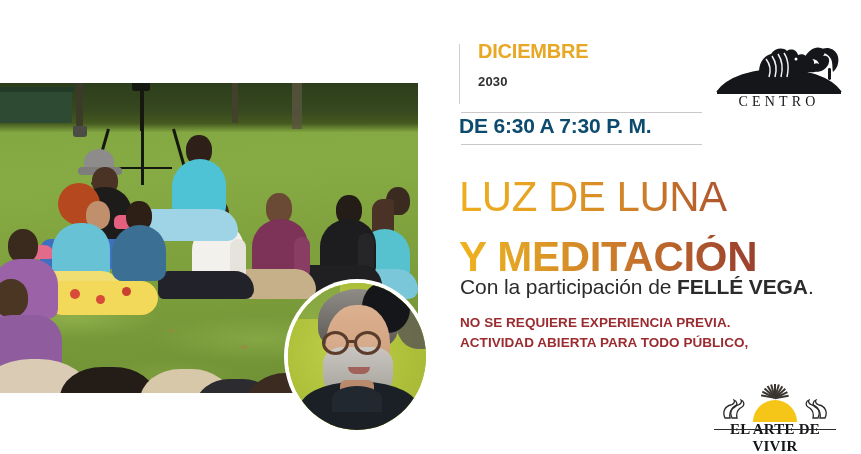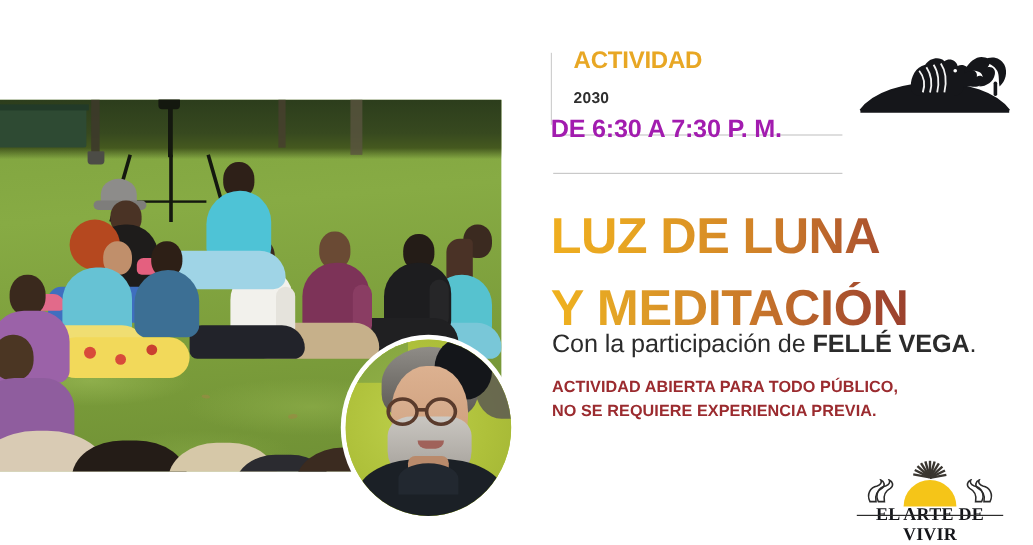--- a/index.html
+++ b/index.html
@@ -118,31 +118,31 @@
   .vdiv { width:1px; background:#cfcfcf; margin:6px 0 6px 0; }
   .act-block { padding-left:18px; padding-top:3px; }
   .act-1 { font-size:20px; font-weight:bold; letter-spacing:-.2px; color:#e8a724; line-height:1.02; }
   .act-2 { font-size:20px; font-weight:normal; letter-spacing:-.2px; color:#3a3a3a; line-height:1.05; }
   .act-year { font-size:13px; font-weight:bold; color:#2f2f2f; margin-top:13px; letter-spacing:.2px; }
 
   .hr { position:absolute; left:2px; width:241px; height:1px; background:#c9c9c9; }
   .hr.top { top:112px; }
   .hr.bot { top:144px; }
 
-  .time { position:absolute; left:0; top:96px; font-size:21px; font-weight:bold; color:#a21caf; letter-spacing:-.2px; }
+  .time { position:absolute; left:0; top:114px; font-size:21px; font-weight:bold; color:#0c4a6e; letter-spacing:-.2px; }
 
   
   .logo-cl { position:absolute; left:244px; top:28px; width:152px; height:112px; }
   .cl-txt1 { position:absolute; left:0; right:0; top:66px; text-align:center; font-family:"Liberation Serif", serif; font-size:14px; letter-spacing:4.2px; color:#15161a; }
   .cl-txt2 { position:absolute; left:0; right:0; top:80px; text-align:center; font-family:"Liberation Serif", serif; font-size:27px; letter-spacing:3.5px; color:#15161a; line-height:1; }
 
   
   .title { position:absolute; left:0; top:176px; width:400px; }
   .t1 {
-    font-size:42px; font-weight:bold; letter-spacing:-.5px; line-height:1.02;
+    font-size:42px; font-weight:normal; letter-spacing:-.5px; line-height:1.02;
     background:linear-gradient(90deg,#efae1f 0%,#e6a322 18%,#cf7f28 45%,#a5492f 72%,#8a3529 100%);
     -webkit-background-clip:text; background-clip:text; color:transparent;
   }
   .t2 {
     font-size:42px; font-weight:bold; letter-spacing:-.3px; line-height:1.05; margin-top:16px;
     background:linear-gradient(90deg,#f0b21e 0%,#e3a325 14%,#c9772a 42%,#9f442e 70%,#8a3529 92%);
     -webkit-background-clip:text; background-clip:text; color:transparent;
   }
 
   .credit { position:absolute; left:1px; top:275px; font-size:21px; color:#2b2b2b; letter-spacing:-.1px; }
@@ -290,21 +290,21 @@
   <div class="pt-shirt"></div>
   <div class="pt-neck"></div>
   <div class="pt-collar"></div>
 </div>
 
 <div class="right">
 
   <div class="topbar">
     <div class="vdiv"></div>
     <div class="act-block">
-      <div class="act-1">ACTIVIDAD</div>
+      <div class="act-1">DICIEMBRE</div>
       <div class="act-year">2030</div>
     </div>
   </div>
 
   <div class="hr top"></div>
   <div class="time">DE 6:30 A 7:30 P. M.</div>
   <div class="hr bot"></div>
 
   <div class="logo-cl">
     <svg width="152" height="70" viewBox="0 0 152 70">
@@ -324,32 +324,33 @@
         <path d="M68 46 C 72 50, 76 51, 81 50 L 81 52 L 68 52 Z"></path>
       </g>
       <g stroke="#ffffff" stroke-width="1.5" fill="none" opacity="0.95">
         <path d="M63 31 C 67 36, 68 43, 66 49"></path>
         <path d="M69 28 C 73 34, 74 42, 72 49"></path>
         <path d="M75 26 C 79 32, 80 41, 78 49"></path>
         <path d="M81 25 C 85 31, 86 40, 84 49"></path>
       </g>
       <circle cx="93" cy="31" r="1.5" fill="#ffffff"></circle>
     </svg>
+    <div class="cl-txt1">CENTRO</div>
   </div>
 
   <div class="title">
     <div class="t1">LUZ DE LUNA</div>
     <div class="t2">Y MEDITACIÓN</div>
   </div>
 
   <div class="credit"><span>Con la participación de </span><b>FELLÉ VEGA</b><span>.</span></div>
 
   <div class="notice">
+    <div>NO SE REQUIERE EXPERIENCIA PREVIA.</div>
     <div>ACTIVIDAD ABIERTA PARA TODO PÚBLICO,</div>
-    <div>NO SE REQUIERE EXPERIENCIA PREVIA.</div>
   </div>
 
 
   <div class="logo-av">
     <div class="av-sun"></div>
     <div class="av-ray" style="left:62px;top:-2px;height:14px;transform:rotate(0deg);"></div>
     <div class="av-ray" style="left:62px;top:-2px;height:14px;transform:rotate(16deg);"></div>
     <div class="av-ray" style="left:62px;top:-2px;height:14px;transform:rotate(32deg);"></div>
     <div class="av-ray" style="left:62px;top:-2px;height:14px;transform:rotate(48deg);"></div>
     <div class="av-ray" style="left:62px;top:-2px;height:14px;transform:rotate(64deg);"></div>

